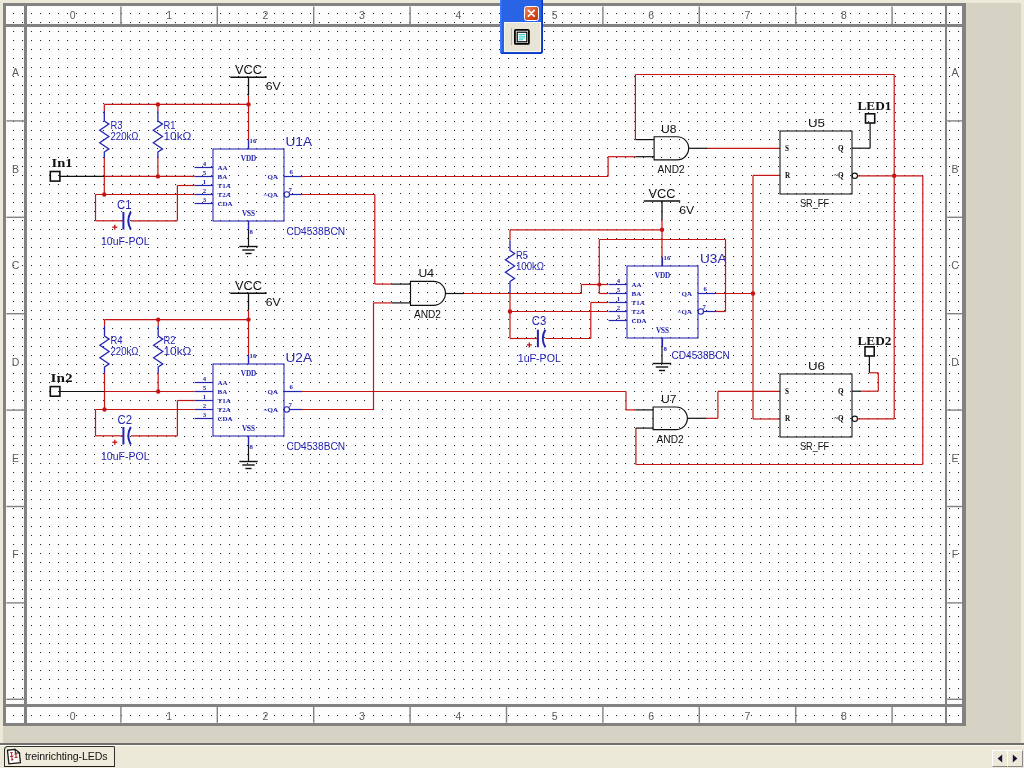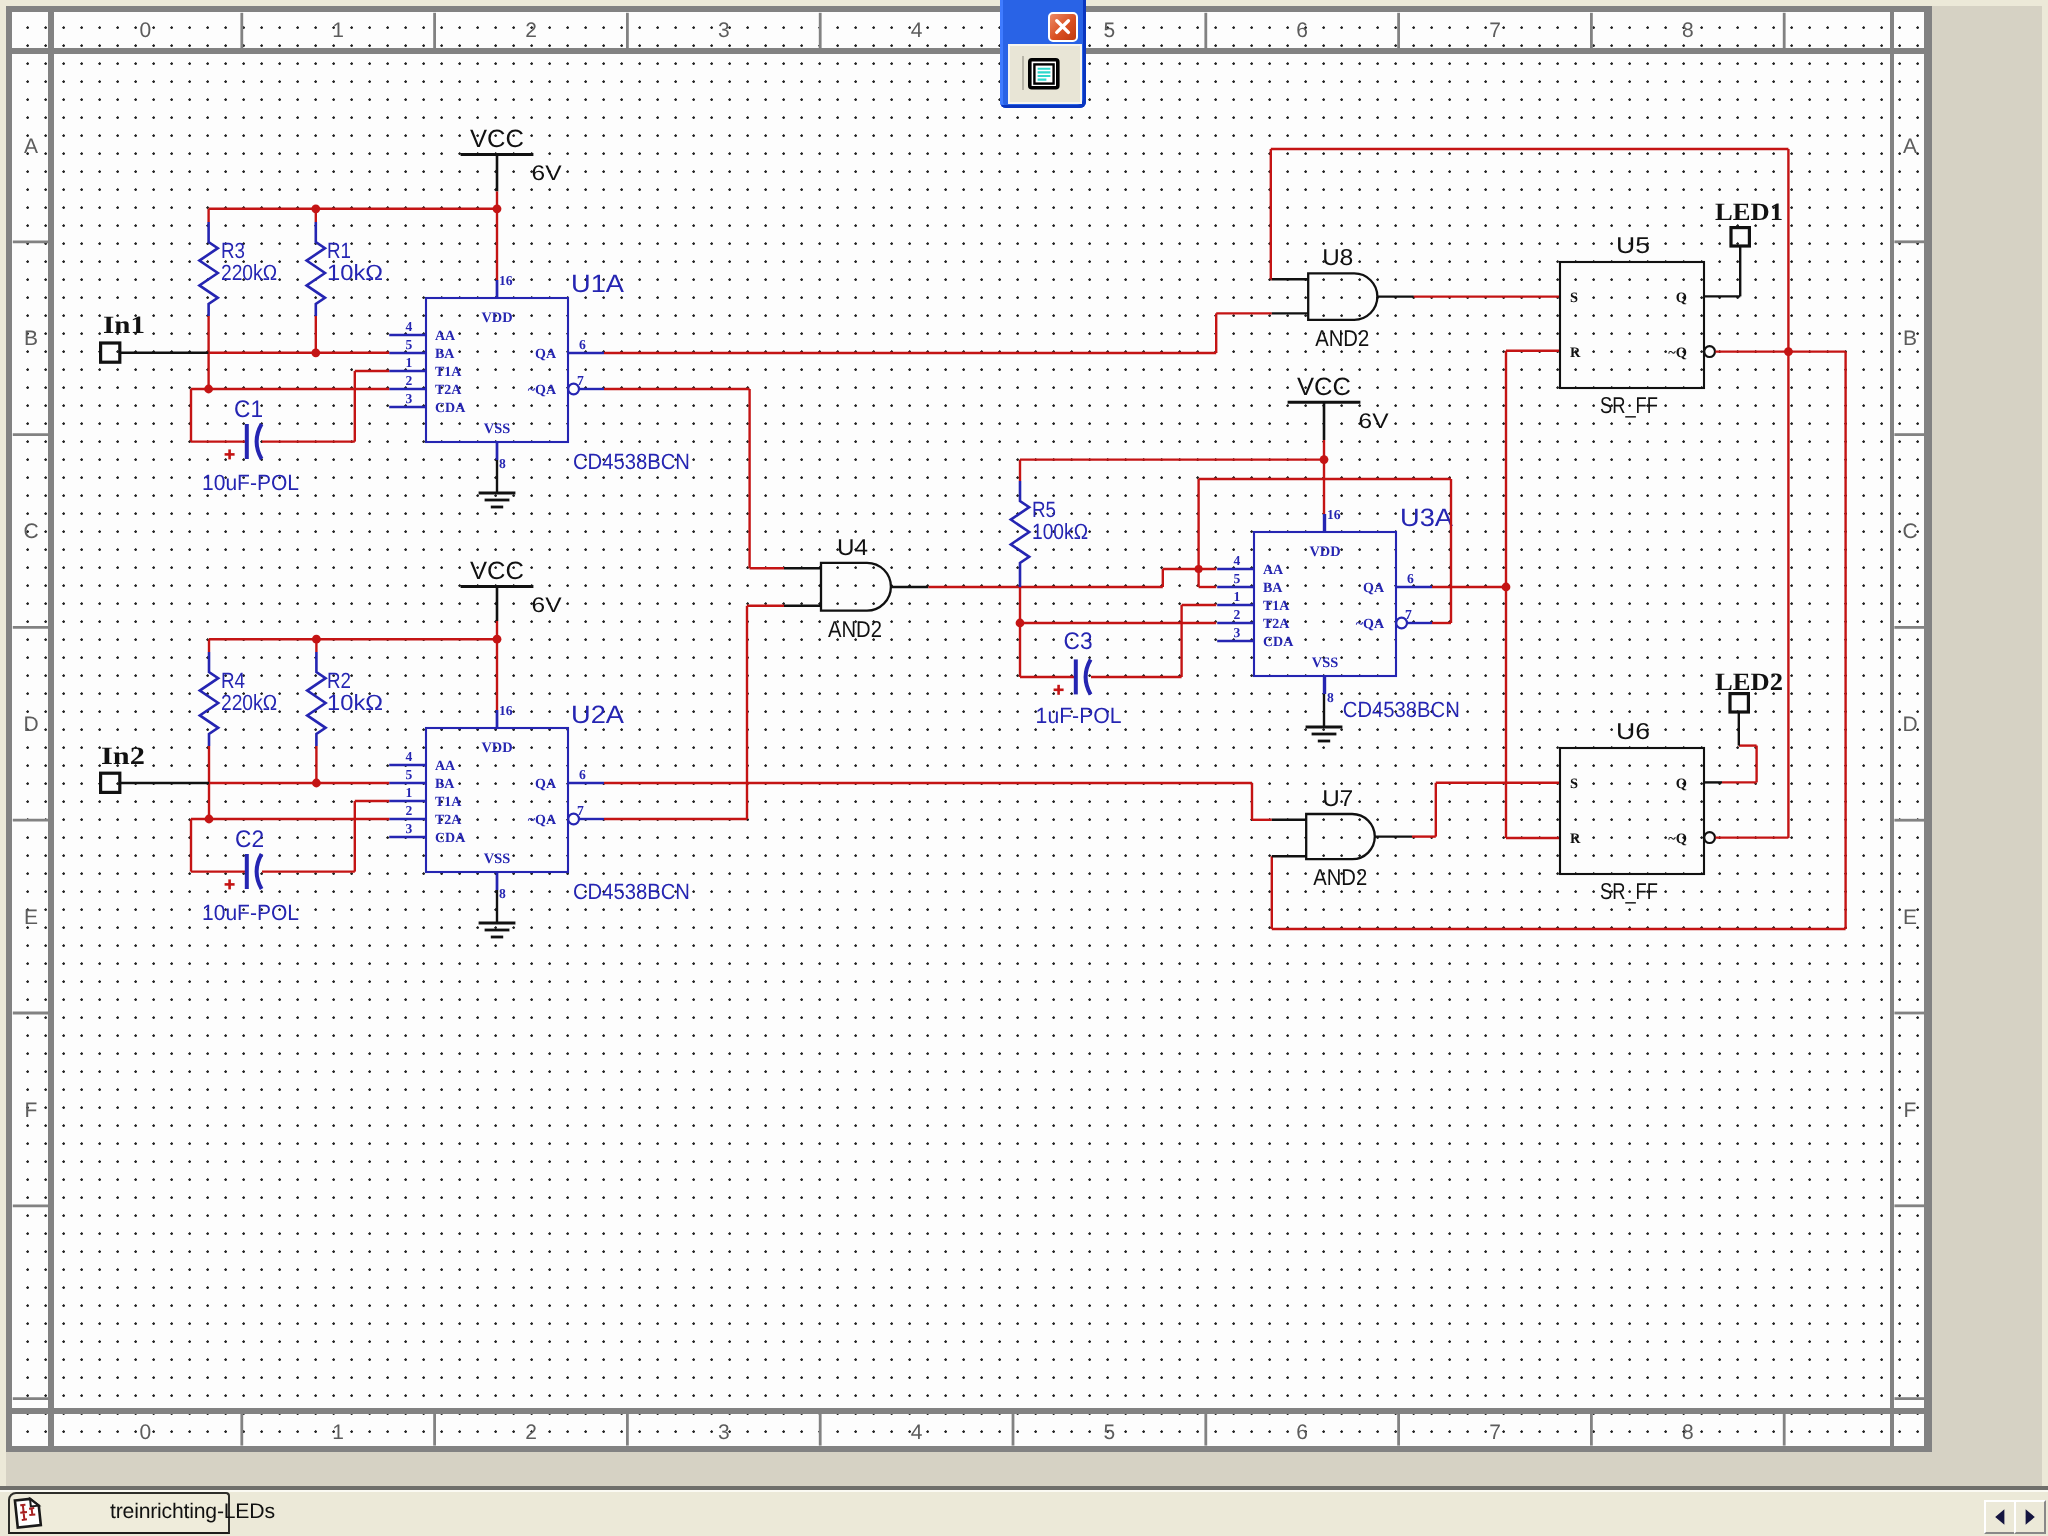--- a/index.html
+++ b/index.html
@@ -21,21 +21,21 @@
 
   <div class="abs" style="left:966px;top:3px;width:55px;height:740.6px;background:#d6d2c4;"></div>
   <div class="abs" style="left:3px;top:726px;width:963px;height:17.6px;background:#d6d2c4;"></div>
 
   <div class="abs" style="left:0;top:743.4px;width:1024px;height:1.4px;background:#6f6f6b;"></div>
   <div class="abs" style="left:0;top:744.8px;width:1024px;height:23.2px;background:#ece9d8;"></div>
   <div class="abs" style="left:0;top:744.8px;width:1024px;height:1.2px;background:#fbfaf3;"></div>
 
   <div class="abs" style="left:4.3px;top:745.8px;width:109px;height:19.2px;background:#efecdb;
        border:1.2px solid #2e2e2a;border-radius:4px 2px 0 0;border-bottom:1.6px solid #1d1d1b;"></div>
-  <div class="abs" style="left:25px;top:750.2px;font-size:10.6px;color:#111;letter-spacing:-0.1px;margin-left:30px;">treinrichting-LEDs</div>
+  <div class="abs" style="left:25px;top:750.2px;font-size:10.6px;color:#111;letter-spacing:-0.1px;">treinrichting-LEDs</div>
   <svg class="abs" style="left:5.5px;top:748px;" width="17" height="17" viewBox="0 0 17 17">
     <g transform="rotate(-6 8 9)">
       <path d="M2.2,1.6 H9.8 L13.8,5.4 V15.2 H2.2 Z" fill="#ffffff" stroke="#1a1a1a" stroke-width="1.3"></path>
       <path d="M9.8,1.6 V5.4 H13.8 Z" fill="#ffffff" stroke="#1a1a1a" stroke-width="1"></path>
       <path d="M4.6,4.3 h2.6 M5.9,4.3 V8 M4.2,8 h3.4 M5.9,8 v3.6 M4.6,11.6 h2.6 M8.6,9.6 h3 M10.1,9.6 V6.4 M8.8,6.4 h2.6" stroke="#a82222" stroke-width="1" fill="none"></path>
     </g>
   </svg>
 
   <div class="abs" style="left:991.6px;top:749.6px;width:14.4px;height:15.6px;background:#ece9d8;border:1px solid #888;border-top-color:#fff;border-left-color:#fff;"></div>
   <div class="abs" style="left:1006.8px;top:749.6px;width:14.4px;height:15.6px;background:#ece9d8;border:1px solid #888;border-top-color:#fff;border-left-color:#fff;"></div>

